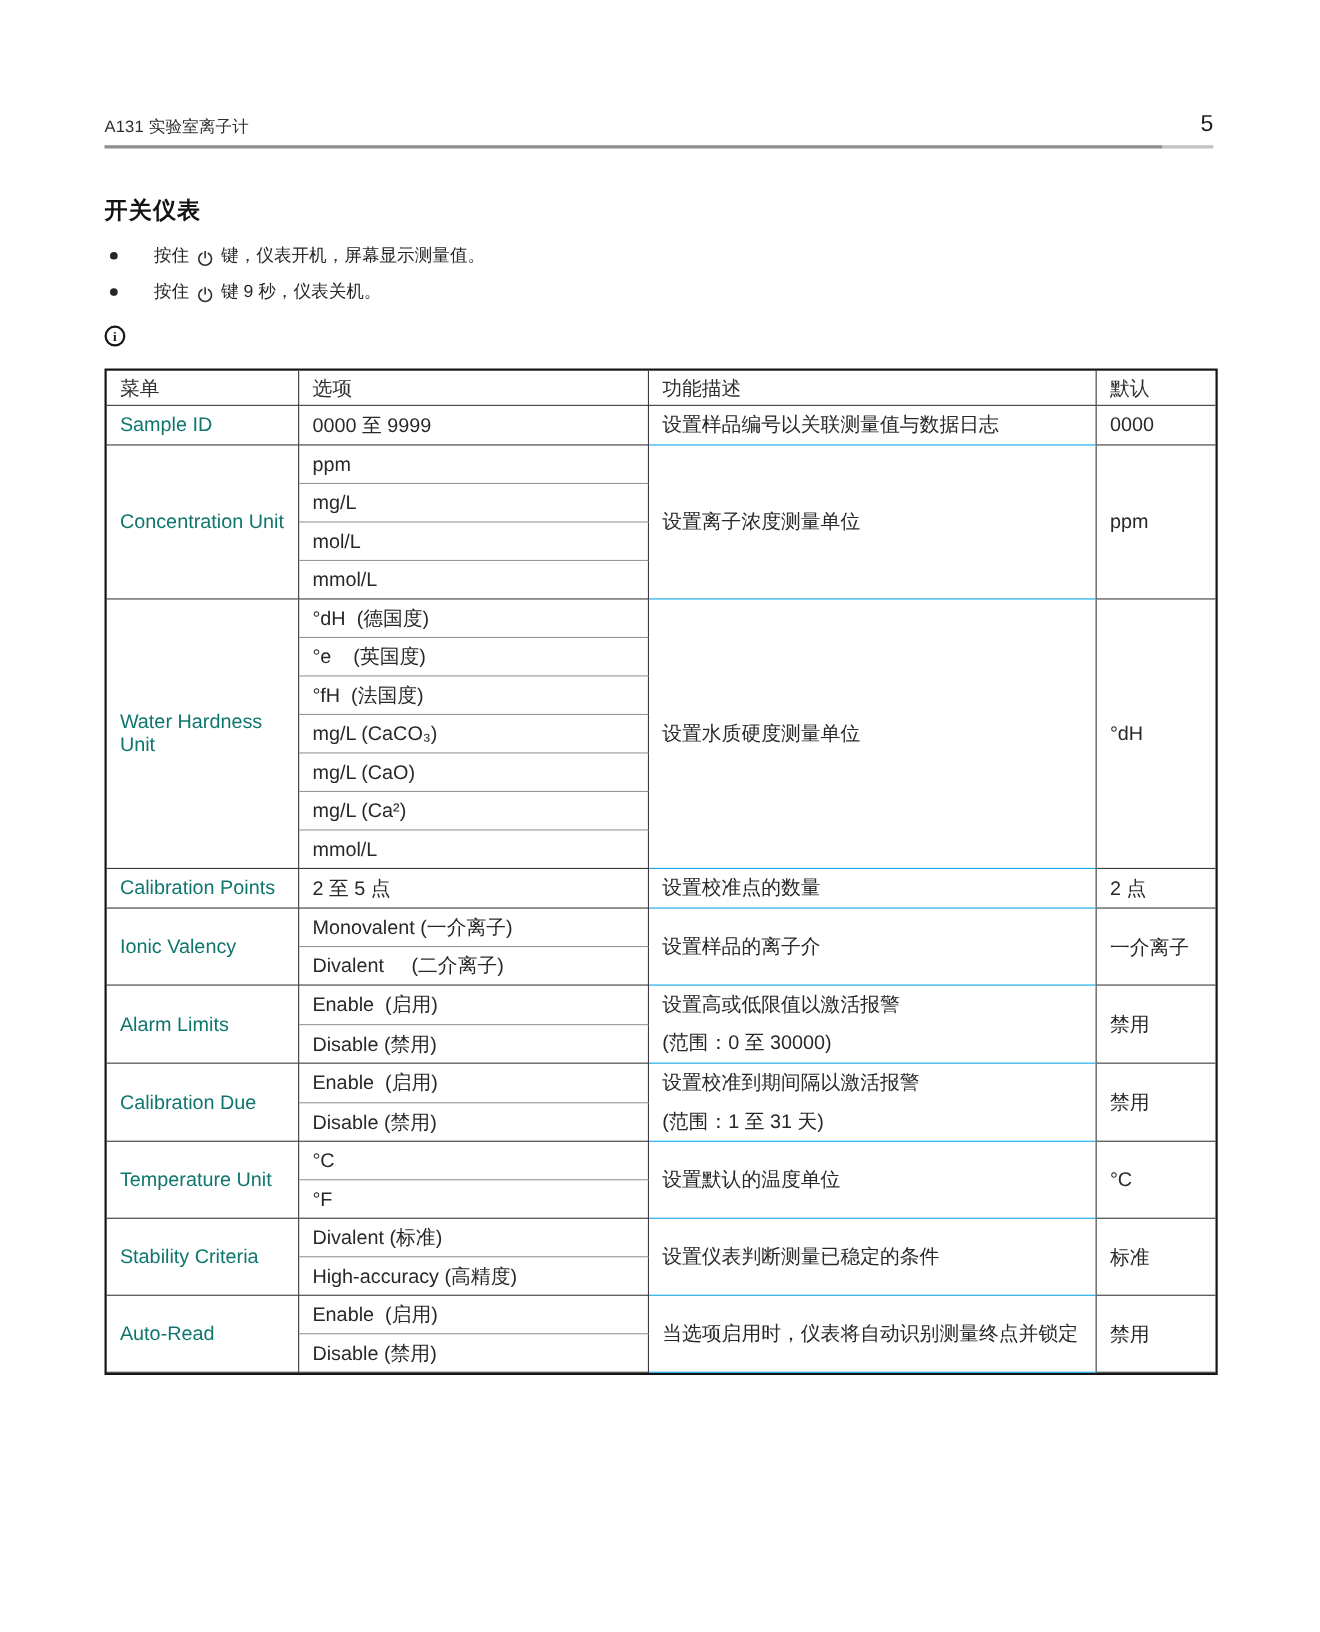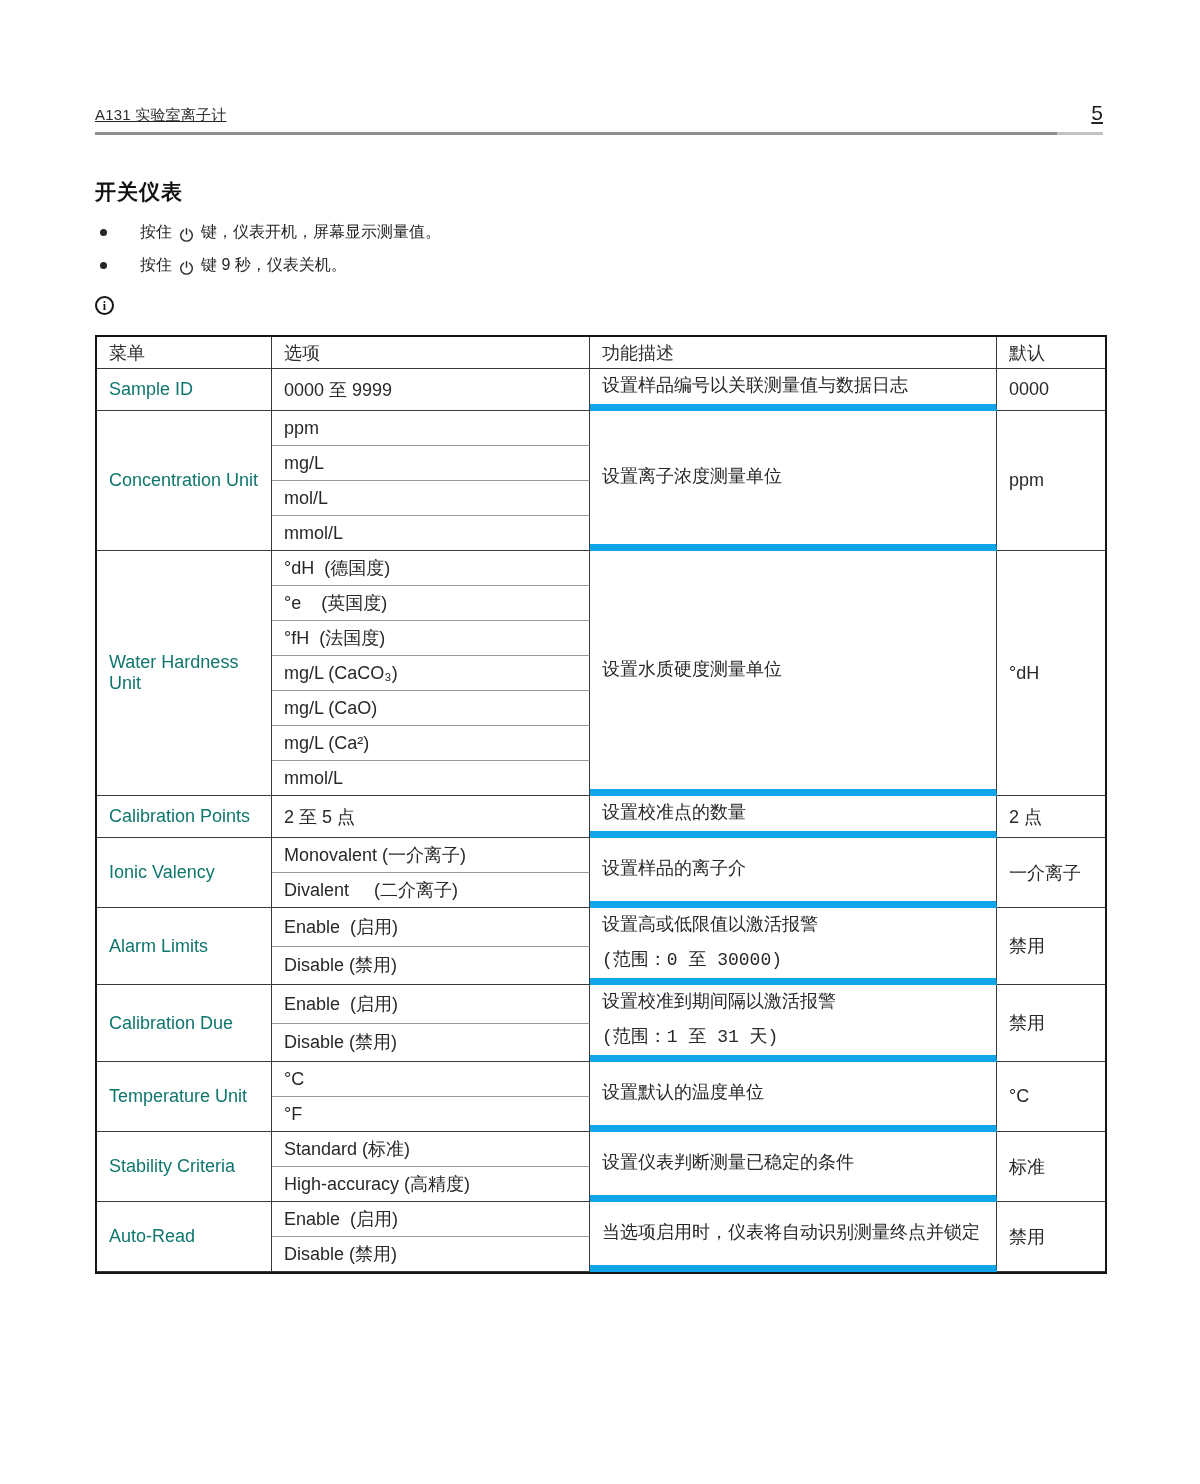--- a/index.html
+++ b/index.html
@@ -4,21 +4,21 @@
 <style>
   html,body{margin:0;padding:0;}
   body{
     width:1200px;height:1484px;background:#ffffff;
     font-family:"Liberation Sans","DejaVu Sans",sans-serif;
     color:#232323;-webkit-font-smoothing:antialiased;
   }
   .page{width:1008px;margin-left:95px;position:relative;}
 
   
-  .doc-header{display:flex;justify-content:space-between;align-items:flex-end;padding-top:101px;text-decoration:underline;}
+  .doc-header{display:flex;justify-content:space-between;align-items:flex-end;padding-top:101px;}
   .doc-title{font-size:15px;color:#2e2e2e;letter-spacing:0.2px;}
   .page-num{font-size:21px;color:#1a1a1a;}
   .header-rule{height:3px;margin-top:7px;
     background:linear-gradient(to right,#8f8f8f 0,#8f8f8f 95.4%,#c3c3c3 95.4%,#c3c3c3 100%);}
 
   
   .h-section{font-size:21px;font-weight:bold;color:#121212;letter-spacing:1px;line-height:22px;margin:0;}
   .h-power{margin-top:46px;}
   .h-settings{margin-top:43px;}
 
@@ -38,21 +38,21 @@
   .intro{margin-top:13px;font-size:16px;line-height:22px;color:#262626;}
 
   
   table.settings{border-collapse:separate;border-spacing:0;table-layout:fixed;
     width:1008px;margin-top:20px;border:2px solid #151515;font-size:18px;color:#282828;}
   th{font-weight:normal;text-align:left;height:31px;padding:0 0 0 12px;
     border-right:1px solid #3a3a3a;border-bottom:1px solid #3a3a3a;color:#303030;}
   th.def-h{border-right:none;}
   td{padding:0 0 0 12px;vertical-align:middle;border-right:1px solid #3a3a3a;}
   td.menu{border-bottom:1px solid #3a3a3a;color:#0f766e;}
-  td.desc{border-bottom:7px solid #0ea5e9;font-family:Liberation Mono, monospace;}
+  td.desc{border-bottom:1px solid #0ea5e9;}
   td.def{border-bottom:1px solid #3a3a3a;border-right:none;}
   td.opt{height:34px;white-space:pre;}
   td.opt.mid{border-bottom:1px solid #979797;}
   td.opt.last{border-bottom:1px solid #3a3a3a;}
   .dl{line-height:35px;}
 </style>
 </head>
 <body>
 
 <div class="page">
@@ -218,21 +218,21 @@
             <div class="dl">设置默认的温度单位</div>
           </td>
         <td class="def" rowspan="2">°C</td>
       </tr>
       <tr>
           <td class="opt last">°F</td>
         </tr>
 
       <tr>
         <td class="menu" rowspan="2">Stability Criteria</td>
-        <td class="opt mid">Standard (标准)</td>
+        <td class="opt mid">Divalent (标准)</td>
         <td class="desc" rowspan="2">
             <div class="dl">设置仪表判断测量已稳定的条件</div>
           </td>
         <td class="def" rowspan="2">标准</td>
       </tr>
       <tr>
           <td class="opt last">High-accuracy (高精度)</td>
         </tr>
 
       <tr>

